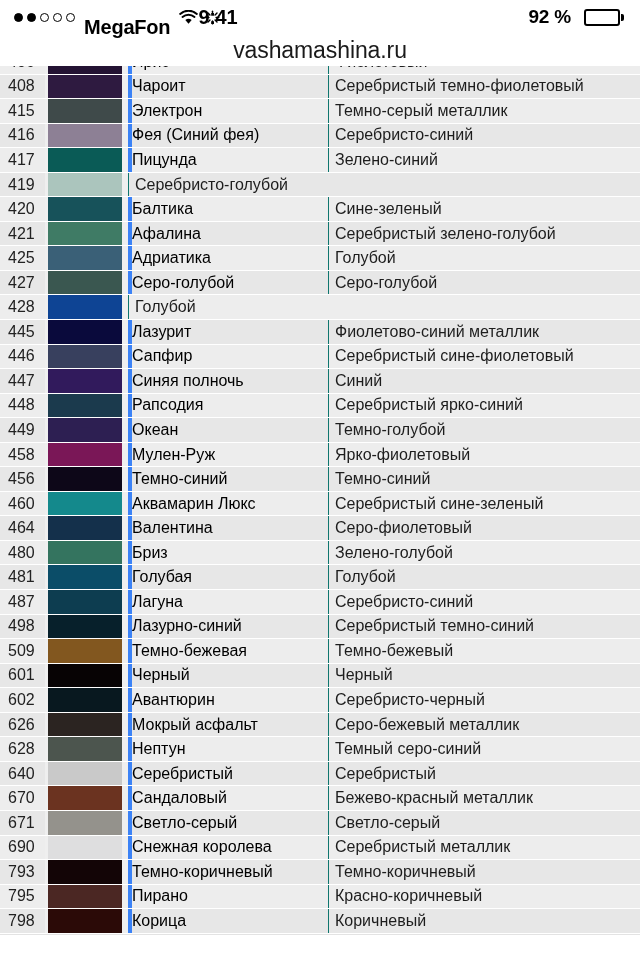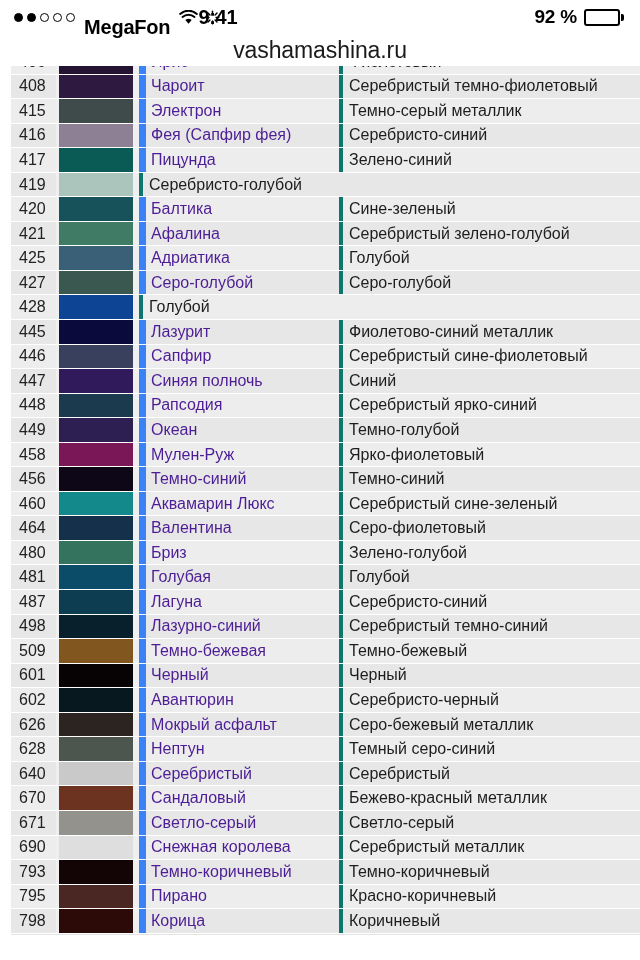--- a/index.html
+++ b/index.html
@@ -33,21 +33,21 @@
   .sb-center {
     flex: 1 1 auto;
     display: flex;
     align-items: center;
     justify-content: flex-start;
   }
   .sb-right {
     display: flex;
     align-items: center;
     flex: 0 0 auto;
-    gap: 7px;
+    gap: 13px;
   }
   .dots {
     display: flex;
     align-items: center;
     gap: 4px;
     margin-right: 9px;
   }
   .dot {
     width: 9px;
     height: 9px;
@@ -125,21 +125,20 @@
     color: #1a1a1a;
     letter-spacing: -0.1px;
   }
 
   
   .page {
     position: relative;
     height: 894px;
     overflow: hidden;
     background: #ffffff;
-    margin-left: 11px;
   }
   .table {
     position: absolute;
     top: -16px;
     left: 0;
     width: 640px;
   }
   .row {
     display: flex;
     align-items: stretch;
@@ -171,35 +170,34 @@
     width: 74px;
     margin-left: 3px;
     display: block;
   }
   .c-name {
     flex: 0 0 200px;
     width: 200px;
     display: flex;
     align-items: center;
     font-size: 16px;
-    color: #4c1d95;
-    padding-left: 5px;
-    box-sizing: border-box;
-    border-left: 7px solid #3b82f6;
+    color: #000000;
+    box-sizing: border-box;
+    border-left: 4px solid #3b82f6;
     background: #ededed;
   }
   .c-desc {
     flex: 1 1 auto;
     display: flex;
     align-items: center;
     font-size: 16px;
     color: #1d1d1d;
     padding-left: 6px;
     box-sizing: border-box;
-    border-left: 4px solid #0f766e;
+    border-left: 1px solid #0f766e;
     background: #ededed;
   }
   .row.alt .c-code,
   .row.alt .c-name,
   .row.alt .c-desc { background: #e7e7e7; }
   .tail {
     height: 10px;
     background: #ffffff;
     border-top: 1.5px solid #e3e3e3;
   }
@@ -275,21 +273,21 @@
           <span class="swatch" style="background: rgb(63, 74, 74);"></span>
         </div>
         <div class="c-name">Электрон</div>
         <div class="c-desc">Темно-серый металлик</div>
       </div>
       <div class="row alt">
         <div class="c-code">416</div>
         <div class="c-swatch-cell">
           <span class="swatch" style="background: rgb(141, 128, 149);"></span>
         </div>
-        <div class="c-name">Фея (Сапфир фея)</div>
+        <div class="c-name">Фея (Синий фея)</div>
         <div class="c-desc">Серебристо-синий</div>
       </div>
       <div class="row">
         <div class="c-code">417</div>
         <div class="c-swatch-cell">
           <span class="swatch" style="background: rgb(10, 91, 86);"></span>
         </div>
         <div class="c-name">Пицунда</div>
         <div class="c-desc">Зелено-синий</div>
       </div>

